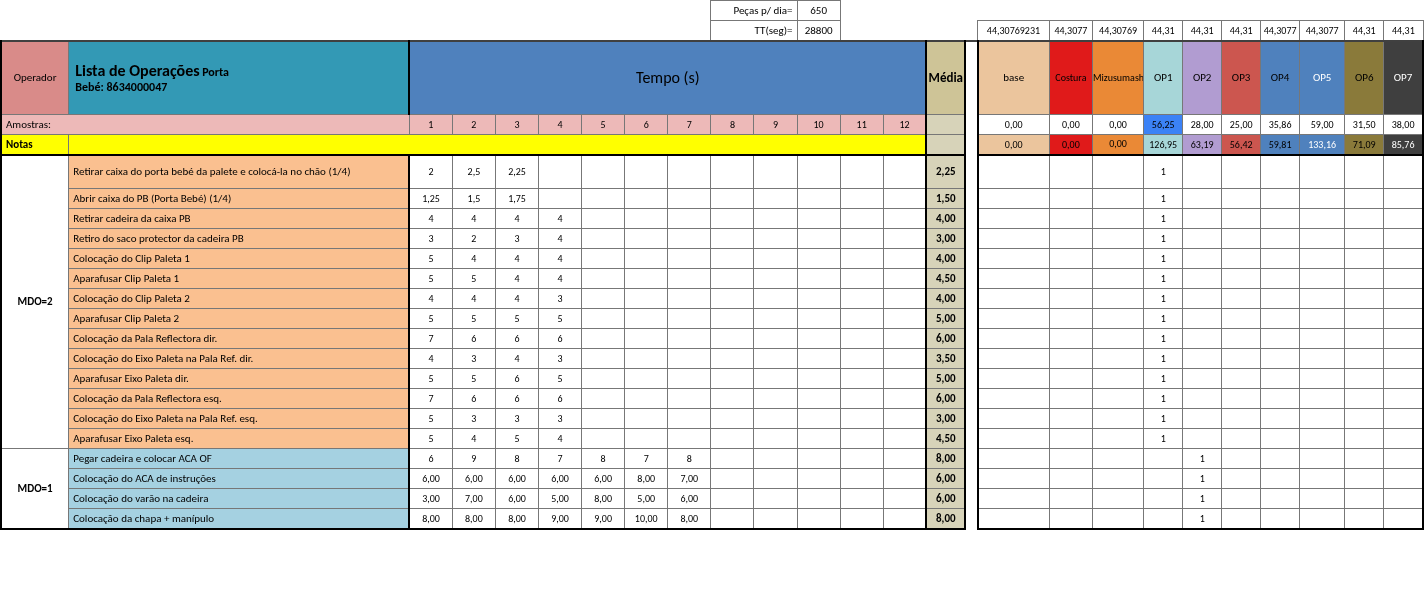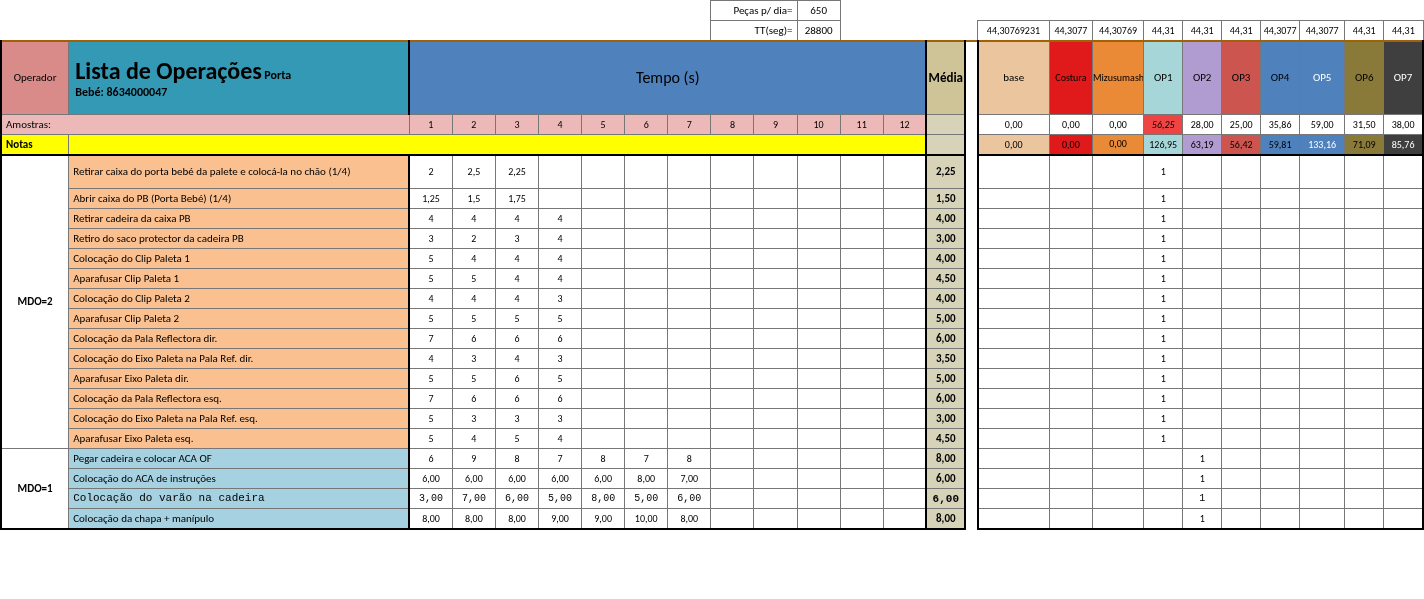--- a/index.html
+++ b/index.html
@@ -48,25 +48,25 @@
   .op6-hdr { background: #8a7a3a; }
   .op7-hdr { background: #3f3f3f; color:#fff; }
   .amostras-row { background: #edb9b8; }
   .notas-row-lbl { background:#ffff00; font-weight:bold; text-align:left; padding-left:4px;}
   .op-row-orange { background: #fac090; }
   .op-row-blue { background: #a5d1e1; }
   .empty-op-cell { background:#fff; }
   .mdo-cell { background: #fff; font-weight:bold; }
   .media-cell { background: #d7d3b9; font-weight:bold; }
   td.small-num { font-size:10px; }
-  .thick-top { border-top: 2px solid #a16207; }
+  .thick-top { border-top: 2px solid #404040; }
   .thick-left { border-left: 2px solid #000; }
   .thick-right { border-right: 2px solid #000; }
   .thick-bottom { border-bottom: 2px solid #000; }
-  .title-big { font-size:24px; font-weight:bold; }
+  .title-big { font-size:16px; font-weight:bold; }
   .title-sub { font-size:12px; font-weight:bold; }
 </style>
 </head>
 <body>
 
 <table>
 <colgroup>
   <col style="width:66px">
   <col style="width:332px">
   <col style="width:42px">
@@ -146,21 +146,21 @@
         <td class="amostras-row small-num">8</td>
         <td class="amostras-row small-num">9</td>
         <td class="amostras-row small-num">10</td>
         <td class="amostras-row small-num">11</td>
         <td class="amostras-row small-num">12</td>
         <td class="media-cell thick-left thick-right"></td>
         <td class="noborder"></td>
         <td class="small-num thick-left" style="background:#fff;">0,00</td>
         <td class="small-num" style="background:#fff;">0,00</td>
         <td class="small-num" style="background:#fff;">0,00</td>
-        <td class="small-num" style="background:#ef4444;font-style:italic;">56,25</td>
+        <td class="small-num" style="background:#3b82f6;">56,25</td>
         <td class="small-num" style="background:#fff;">28,00</td>
         <td class="small-num" style="background:#fff;">25,00</td>
         <td class="small-num" style="background:#fff;">35,86</td>
         <td class="small-num" style="background:#fff;">59,00</td>
         <td class="small-num" style="background:#fff;">31,50</td>
         <td class="small-num thick-right" style="background:#fff;text-align:center;">38,00</td>
       </tr>
       <tr style="height: 18px;">
         <td class="notas-row-lbl thick-left thick-bottom">Notas</td>
         <td class="yellow-bg thick-bottom" colspan="13"></td>
@@ -604,21 +604,21 @@
         <td class="empty-op-cell small-num"></td>
         <td class="empty-op-cell small-num"></td>
         <td class="empty-op-cell small-num"></td>
         <td class="empty-op-cell small-num">1</td>
         <td class="empty-op-cell small-num"></td>
         <td class="empty-op-cell small-num"></td>
         <td class="empty-op-cell small-num"></td>
         <td class="empty-op-cell small-num"></td>
         <td class="empty-op-cell small-num thick-right"></td>
       </tr>
-      <tr style="height: 20px; font-family: Liberation Mono, monospace;">
+      <tr style="height: 20px;">
         <td class="op-row-blue desc-cell">Colocação do varão na cadeira</td>
         <td class="empty-op-cell small-num thick-left">3,00</td>
         <td class="empty-op-cell small-num">7,00</td>
         <td class="empty-op-cell small-num">6,00</td>
         <td class="empty-op-cell small-num">5,00</td>
         <td class="empty-op-cell small-num">8,00</td>
         <td class="empty-op-cell small-num">5,00</td>
         <td class="empty-op-cell small-num">6,00</td>
         <td class="empty-op-cell small-num"></td>
         <td class="empty-op-cell small-num"></td>

